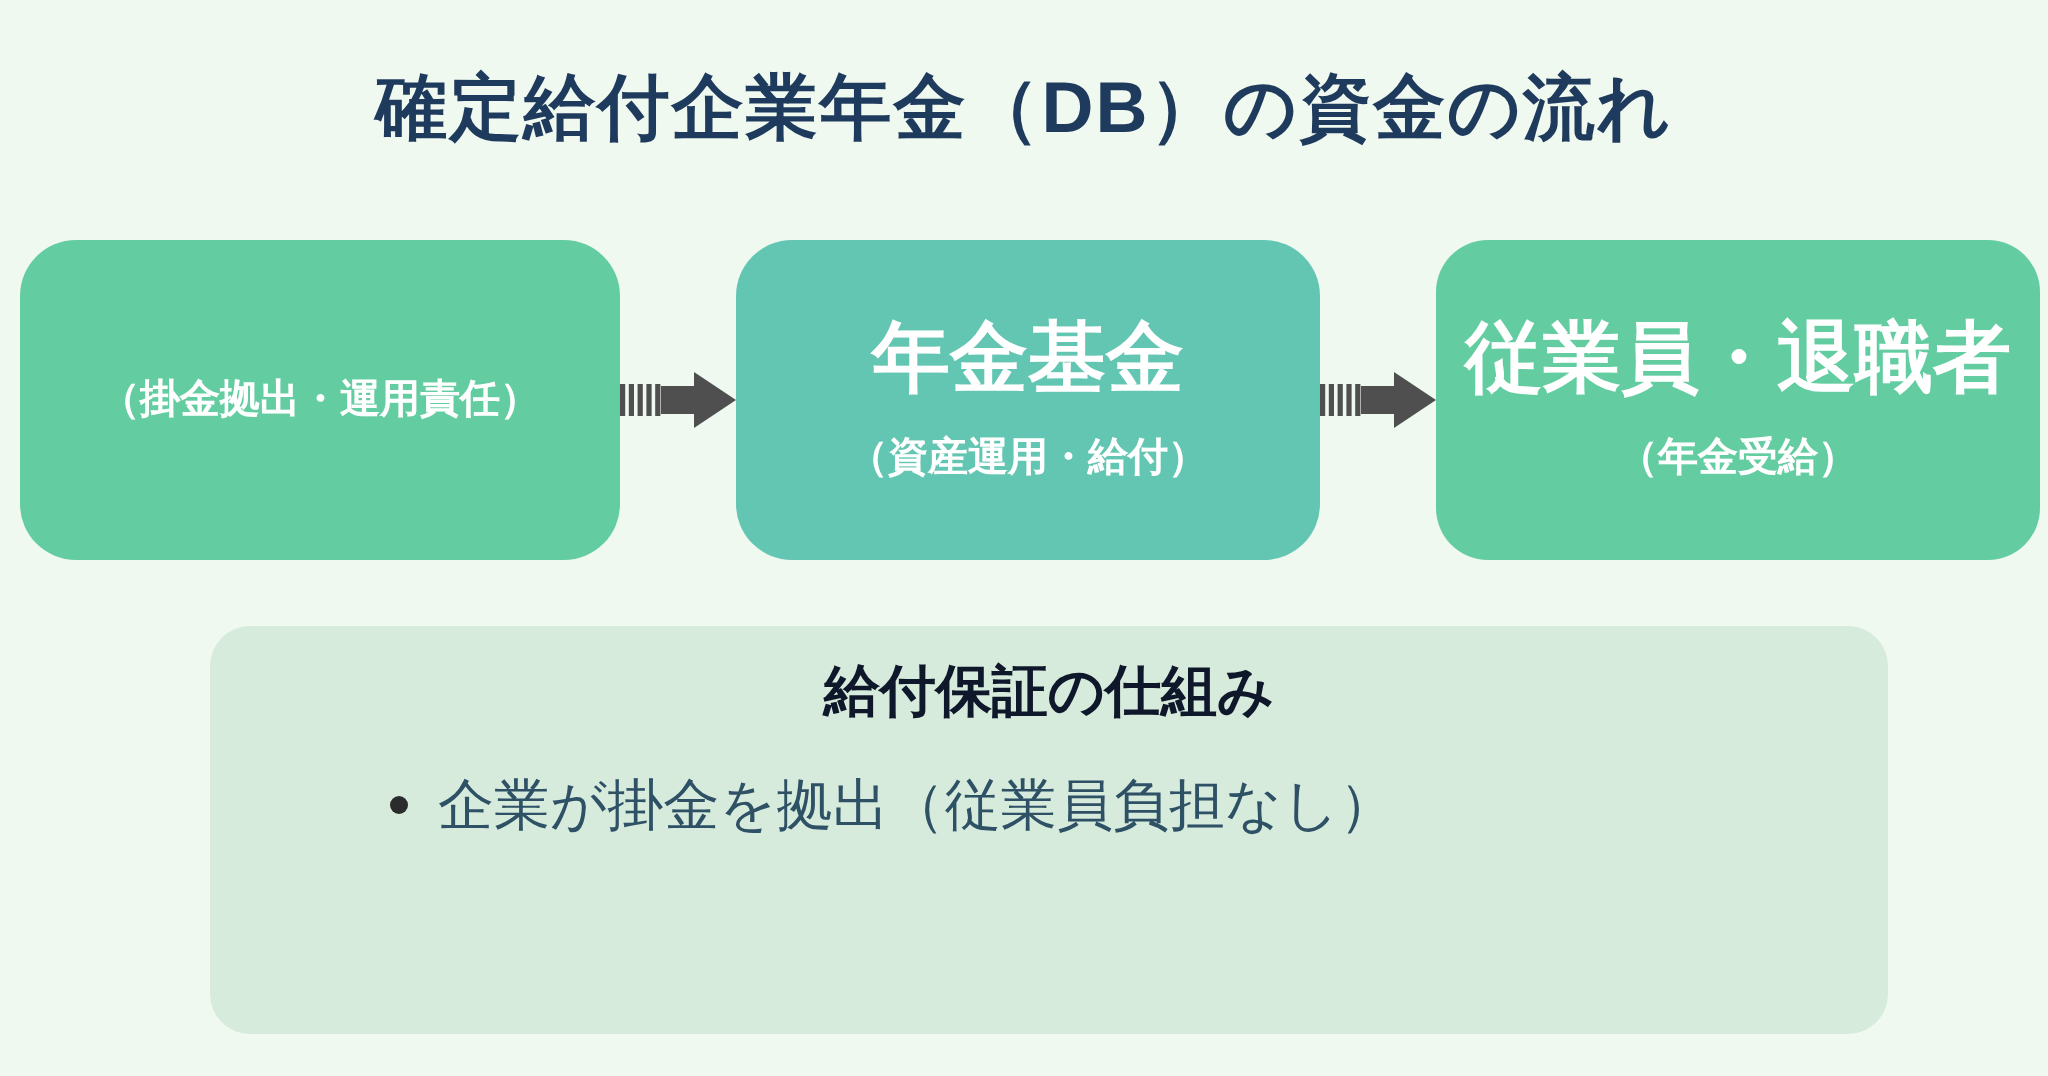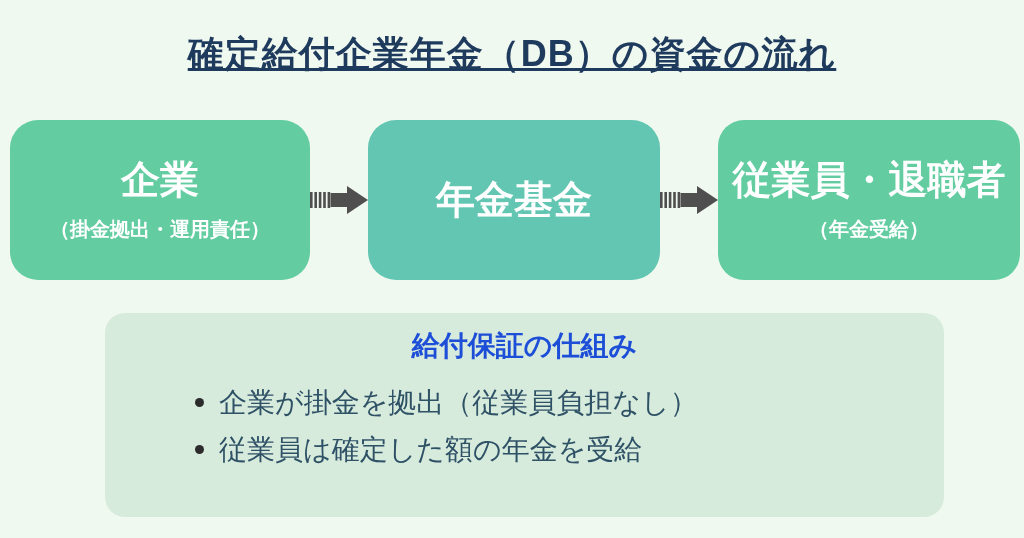--- a/index.html
+++ b/index.html
@@ -15,21 +15,20 @@
     position: absolute;
     top: 30px;
     left: 0;
     width: 1024px;
     text-align: center;
     font-size: 36px;
     font-weight: bold;
     color: #1e3a5c;
     letter-spacing: 1px;
     white-space: nowrap;
-    text-decoration: underline;
   }
 
   .flow-row {
     position: absolute;
     top: 120px;
     left: 10px;
     width: 1005px;
     height: 160px;
     display: flex;
     align-items: center;
@@ -78,21 +77,21 @@
     width: 839px;
     height: 204px;
     background: #d7ebdc;
     border-radius: 20px;
     padding-top: 14px;
   }
   .info-card-title {
     text-align: center;
     font-size: 28px;
     font-weight: bold;
-    color: #1d4ed8;
+    color: #0f172a;
     white-space: nowrap;
   }
   .info-list {
     list-style: none;
     margin-top: 14px;
     padding-left: 84px;
   }
   .info-list li {
     position: relative;
     font-size: 28px;
@@ -113,40 +112,40 @@
   }
 </style>
 </head>
 <body>
 
 <div class="title">確定給付企業年金（DB）の資金の流れ</div>
 
 <div class="flow-row">
 
   <div class="flow-box box-w1" style="background: rgb(99, 205, 161);">
-    <div class="box-label">企業</div>
     <div class="box-sublabel">（掛金拠出・運用責任）</div>
   </div>
 
   <div class="flow-arrow" style="color: rgb(79, 79, 79);">
     <span>
       <svg width="58" height="32" viewBox="0 0 58 32" fill="currentColor" xmlns="http://www.w3.org/2000/svg">
         <rect x="0" y="8" width="2.6" height="16"></rect>
         <rect x="4.4" y="8" width="2.6" height="16"></rect>
         <rect x="8.8" y="8" width="2.6" height="16"></rect>
         <rect x="13.2" y="8" width="2.6" height="16"></rect>
         <rect x="17.6" y="8" width="2.6" height="16"></rect>
         <rect x="20.5" y="9" width="17" height="14"></rect>
         <polygon points="37,2 58,16 37,30"></polygon>
       </svg>
     </span>
   </div>
 
   <div class="flow-box box-w2" style="background: rgb(99, 198, 178);">
     <div class="box-label">年金基金</div>
+    <div class="box-sublabel">（資産運用・給付）</div>
   </div>
 
   <div class="flow-arrow" style="color: rgb(79, 79, 79);">
     <span>
       <svg width="58" height="32" viewBox="0 0 58 32" fill="currentColor" xmlns="http://www.w3.org/2000/svg">
         <rect x="0" y="8" width="2.6" height="16"></rect>
         <rect x="4.4" y="8" width="2.6" height="16"></rect>
         <rect x="8.8" y="8" width="2.6" height="16"></rect>
         <rect x="13.2" y="8" width="2.6" height="16"></rect>
         <rect x="17.6" y="8" width="2.6" height="16"></rect>
@@ -160,15 +159,14 @@
     <div class="box-label">従業員・退職者</div>
     <div class="box-sublabel">（年金受給）</div>
   </div>
 
 </div>
 
 <div class="info-card">
   <div class="info-card-title">給付保証の仕組み</div>
   <ul class="info-list">
     <li>企業が掛金を拠出（従業員負担なし）</li>
-    <li>従業員は確定した額の年金を受給</li>
   </ul>
 </div>
 
 </body></html>

